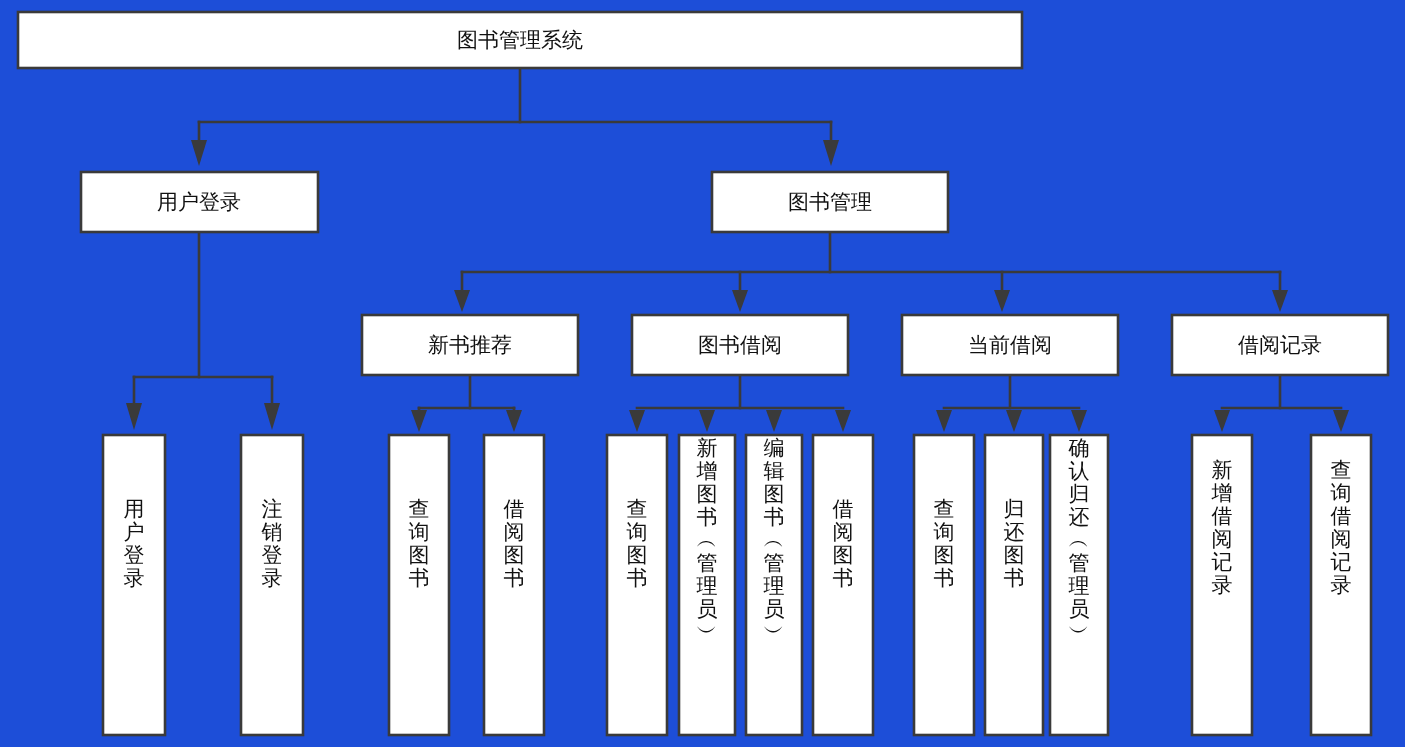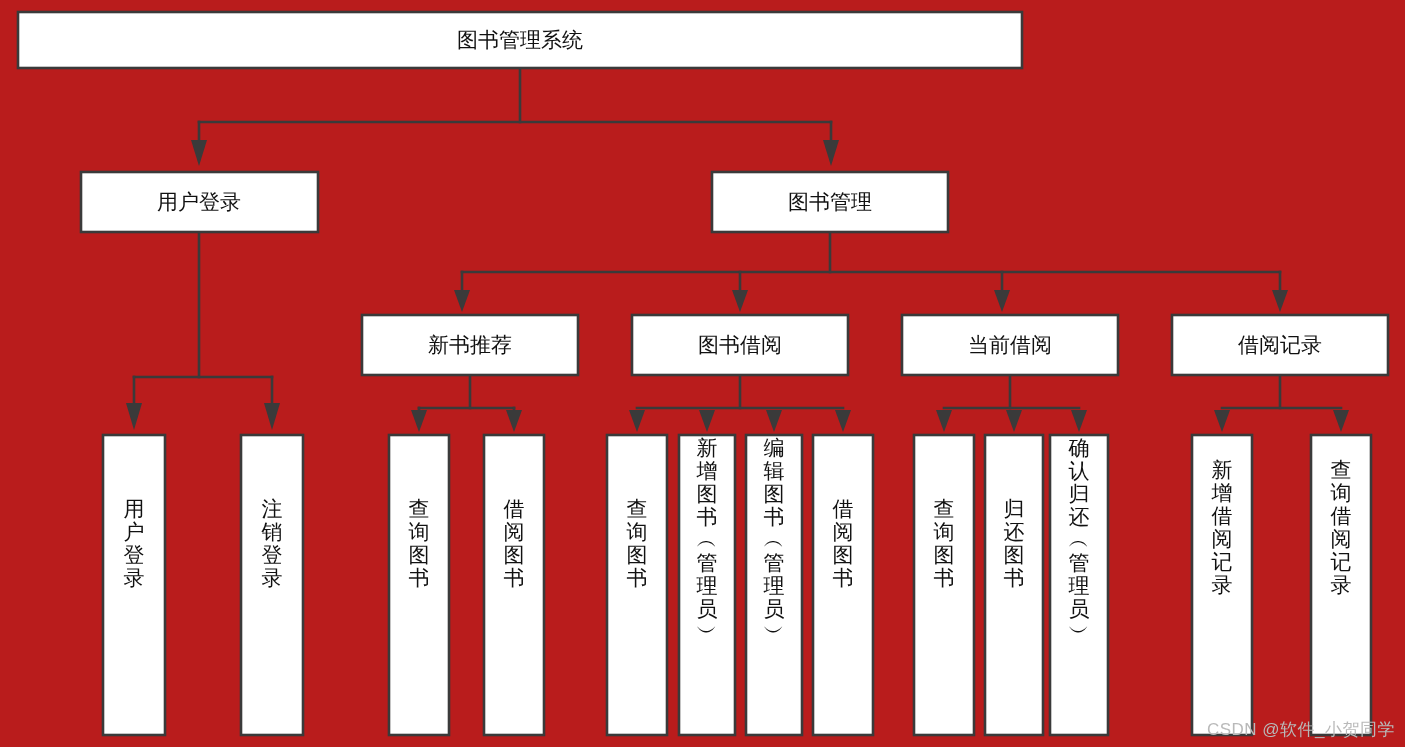--- a/index.html
+++ b/index.html
@@ -10,21 +10,21 @@
   body {
     width: 1405px;
     height: 747px;
     font-family: "Liberation Sans", "DejaVu Sans", sans-serif;
     overflow: hidden;
   }
   #diagram-root {
     position: relative;
     width: 1405px;
     height: 747px;
-    background: #b91c1c;
+    background: #1d4ed8;
   }
   svg#flowchart {
     display: block;
     width: 1405px;
     height: 747px;
   }
   .node-rect {
     fill: #ffffff;
     stroke: #3a3a3a;
     stroke-width: 2.6;
@@ -233,15 +233,14 @@
       <text class="node-label-vertical" x="1222" y="477"><tspan x="1222" y="477">新</tspan><tspan x="1222" y="500">增</tspan><tspan x="1222" y="523">借</tspan><tspan x="1222" y="546">阅</tspan><tspan x="1222" y="569">记</tspan><tspan x="1222" y="592">录</tspan></text>
     </g>
 
     <g>
       <rect class="node-rect" x="1311" y="435" width="60" height="300"></rect>
       <text class="node-label-vertical" x="1341" y="477"><tspan x="1341" y="477">查</tspan><tspan x="1341" y="500">询</tspan><tspan x="1341" y="523">借</tspan><tspan x="1341" y="546">阅</tspan><tspan x="1341" y="569">记</tspan><tspan x="1341" y="592">录</tspan></text>
     </g>
 
   </svg>
 
-  <div class="watermark">CSDN @软件_小贺同学</div>
 
 </div>
 
 </body></html>

